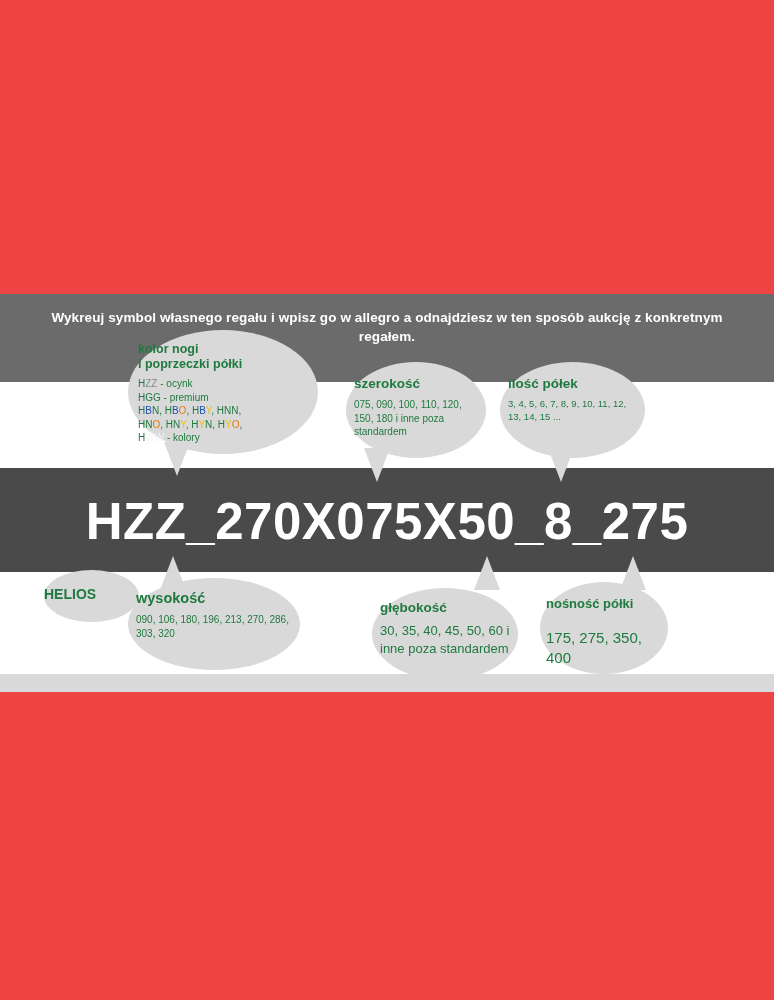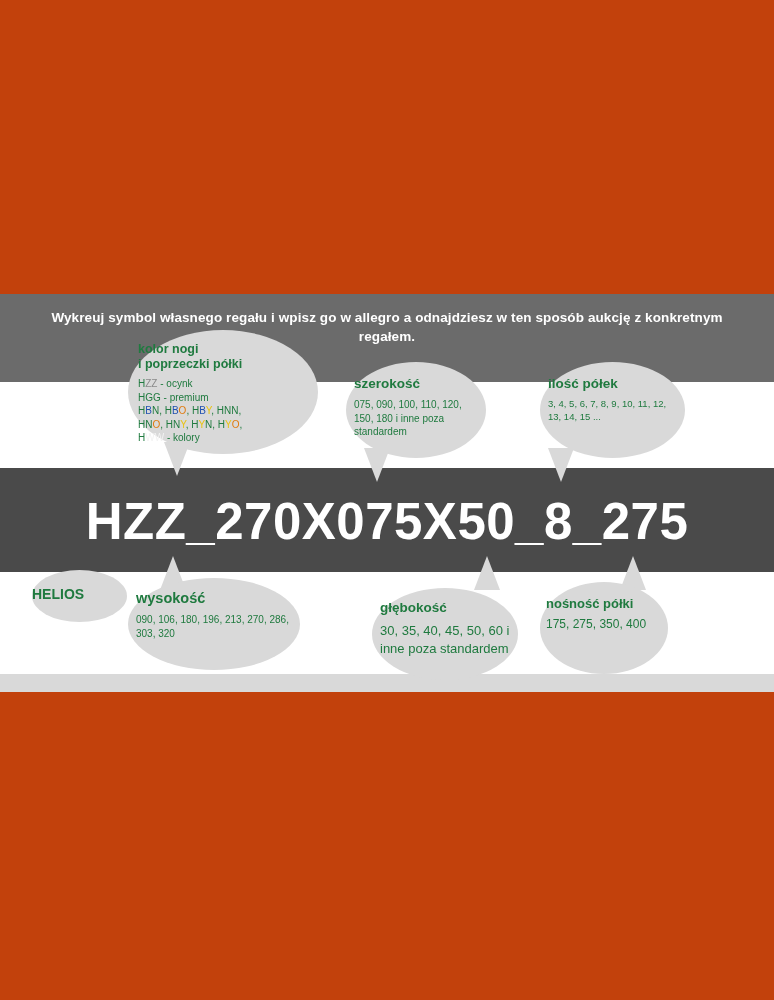--- a/index.html
+++ b/index.html
@@ -14,21 +14,21 @@
     position: relative;
     overflow: hidden;
   }
 
   #stage {
     position: absolute;
     left: 0;
     top: 0;
     width: 774px;
     height: 1000px;
-    background: #c2410c;
+    background: #ef4444;
   }
 
   
   .band {
     position: absolute;
     left: 0;
     width: 774px;
   }
   .band-grey-top {
     top: 294px;
@@ -143,35 +143,35 @@
     padding: 14px 8px 0 8px;
   }
   #bubble-szerokosc .b-title { font-size: 13.5px; }
   #bubble-szerokosc .b-body { font-size: 10px; margin-top: 6px; }
   #tail-szerokosc {
     left: 364px;
     top: 448px;
   }
 
   #bubble-ilosc-polek {
-    left: 540px;
+    left: 500px;
     top: 362px;
     width: 145px;
     height: 96px;
     padding: 14px 8px 0 8px;
   }
   #bubble-ilosc-polek .b-title { font-size: 13.5px; }
   #bubble-ilosc-polek .b-body { font-size: 9.5px; margin-top: 6px; }
   #tail-ilosc-polek {
     left: 548px;
     top: 448px;
   }
 
   #bubble-helios {
-    left: 32px;
+    left: 44px;
     top: 570px;
     width: 95px;
     height: 52px;
     padding-top: 16px;
   }
   #bubble-helios .b-title { font-size: 14px; }
 
   #bubble-wysokosc {
     left: 128px;
     top: 578px;
@@ -201,21 +201,21 @@
   }
 
   #bubble-nosnosc {
     left: 540px;
     top: 582px;
     width: 128px;
     height: 92px;
     padding: 14px 6px 0 6px;
   }
   #bubble-nosnosc .b-title { font-size: 13px; }
-  #bubble-nosnosc .b-body { font-size: 12px; margin-top: 4px; }
+  #bubble-nosnosc .b-body { font-size: 15px; margin-top: 16px; }
   #tail-nosnosc {
     left: 620px;
     top: 556px;
   }
 
   
   .c-green { color: #1f7a3f; }
   .c-blue  { color: #1f4fb0; }
   .c-grey  { color: #8a8a8a; }
   .c-orange{ color: #e07b10; }

